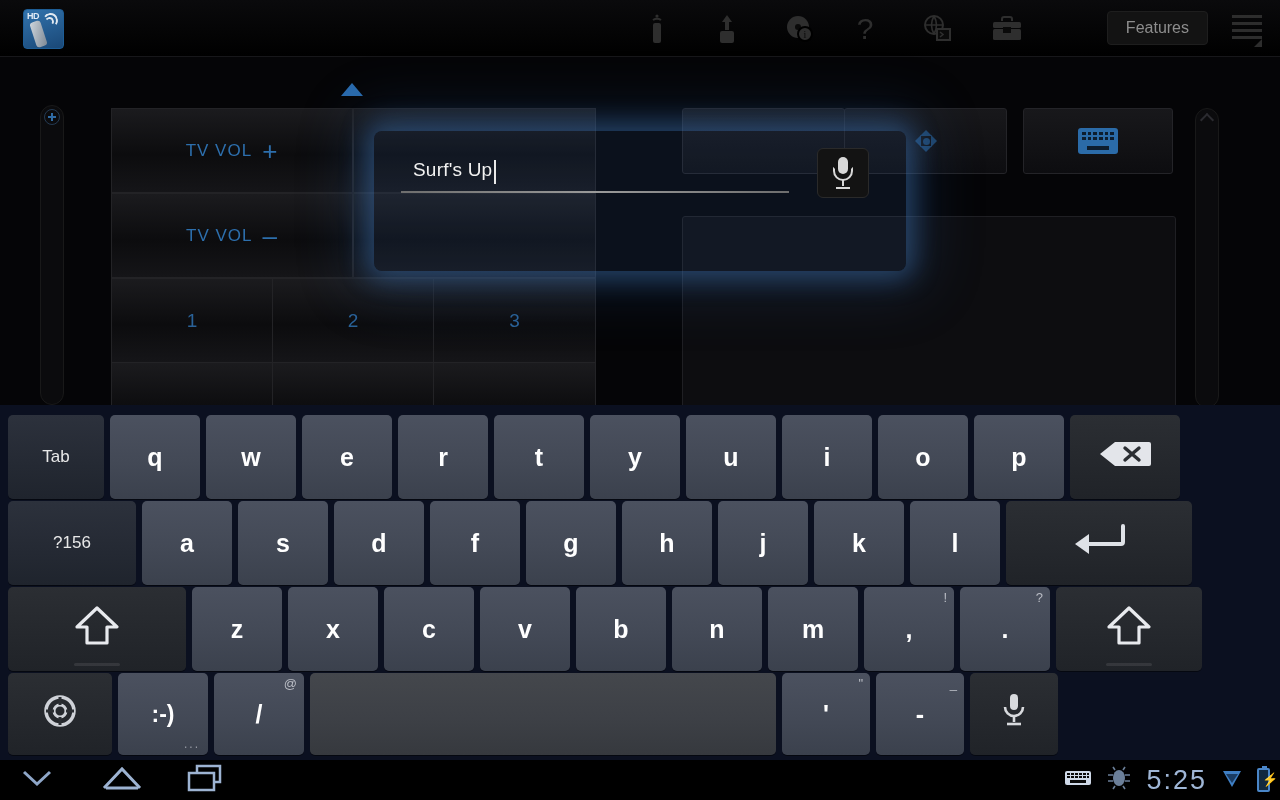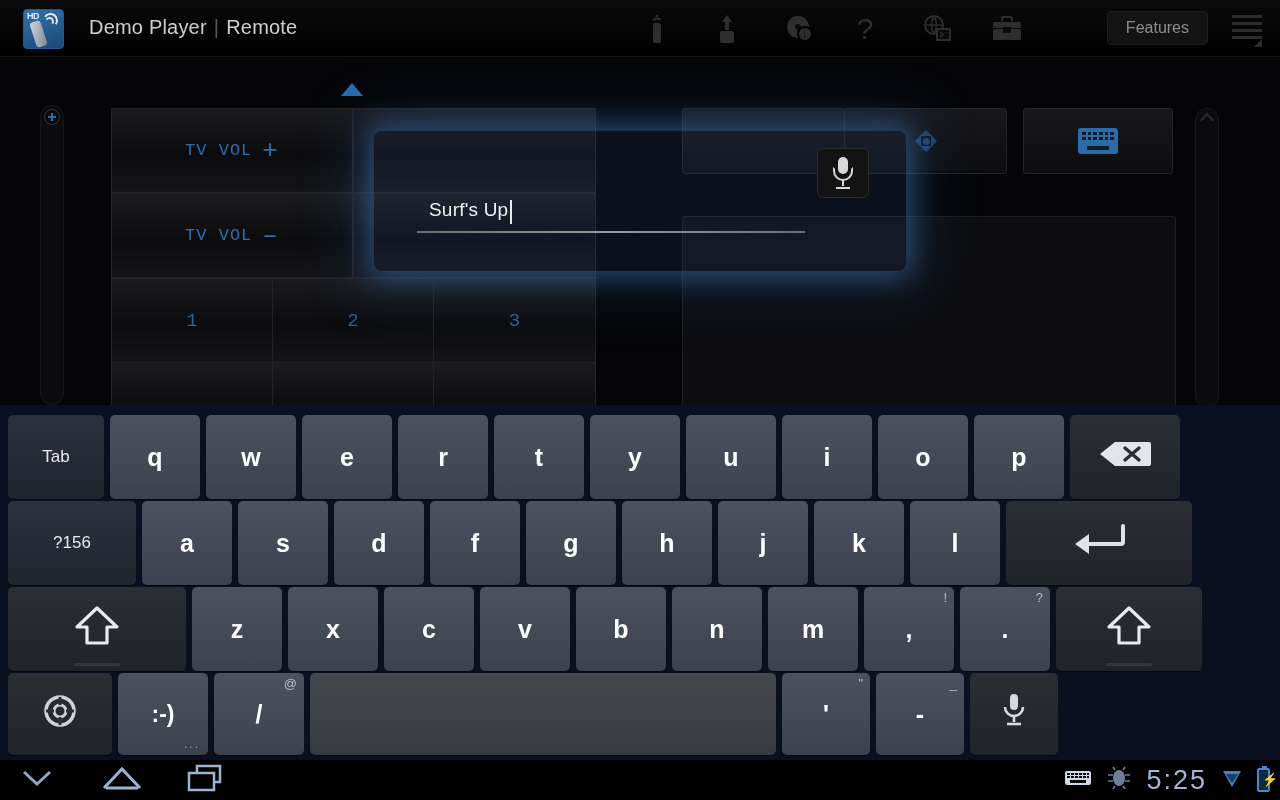--- a/index.html
+++ b/index.html
@@ -98,21 +98,21 @@
 
   .remote-grid {
     position:absolute; left:111px; top:51px; width:484px; height:300px;
     background:#111113; border:1px solid #1b1b1e; border-radius:4px 4px 0 0;
   }
   .rbtn {
     position:absolute;
     background: linear-gradient(#1b1b1e, #0c0c0e 55%, #151518);
     border:1px solid #232326;
     display:flex; align-items:center; justify-content:center;
-    color:#2d6fad; font-size:17px; letter-spacing:1px;font-family:Liberation Mono, monospace;
+    color:#2d6fad; font-size:17px; letter-spacing:1px;
   }
   .rbtn .sym { font-size:26px; margin-left:10px; line-height:1; }
   .rbtn.num { color:#2a6298; font-size:19px; letter-spacing:0; }
 
   .right-panel { position:absolute; left:682px; top:51px; width:540px; height:300px; }
   .rp-tile {
     position:absolute; background: linear-gradient(#18181b,#0d0d10);
     border:1px solid #242428; border-radius:3px;
     display:flex; align-items:center; justify-content:center;
   }
@@ -157,21 +157,21 @@
   .dlg-glow {
     position:absolute; left:374px; top:131px; width:532px; height:140px;
     border-radius:8px;
     box-shadow: 0 0 26px 8px rgba(72,130,200,0.42), 0 0 60px 20px rgba(40,90,160,0.22);
     background: rgba(60,110,180,0.12);
   }
   .dialog {
     position:absolute; left:381px; top:138px; width:518px; height:126px;
     background:#040404; border:1px solid #1b2b3e; border-radius:3px;
   }
-  .edit-wrap { position:absolute; left:417px; top:155px; width:388px; height:38px;margin-top:40px; }
+  .edit-wrap { position:absolute; left:401px; top:155px; width:388px; height:38px; }
   .edit-text {
     position:absolute; left:12px; top:4px; font-size:19px; color:#f2f2f2;
     letter-spacing:0.2px; white-space:nowrap;
   }
   .caret-bar {
     position:absolute; top:5px; width:2px; height:24px; background:#e9e9e9;
   }
   .edit-underline {
     position:absolute; left:0; bottom:0; width:100%; height:2px;
     background: linear-gradient(90deg,#6e6e6e,#9a9a9a 50%,#6e6e6e);
@@ -268,23 +268,20 @@
 <body>
 
 <div id="root">
 
   <div class="appbar">
     <div class="app-logo">
       <span class="hd">HD</span>
       <span class="remote-body"></span>
       <span class="wave w1"></span>
       <span class="wave w2"></span>
-    </div>
-    <div class="app-title">
-      <span>Demo Player</span><span class="sep">|</span><span>Remote</span>
     </div>
 
     <div class="tb-icons">
 
       <div class="tb-icon" style="right:606px">
         <svg width="22" height="30" viewBox="0 0 22 30">
             <rect x="7" y="9" width="8" height="20" rx="2" fill="#2e2e2e"></rect>
             <path d="M7 6 A7 7 0 0 1 15 6" stroke="#2e2e2e" stroke-width="2" fill="none"></path>
             <circle cx="11" cy="2" r="1.6" fill="#2e2e2e"></circle>
           </svg>

